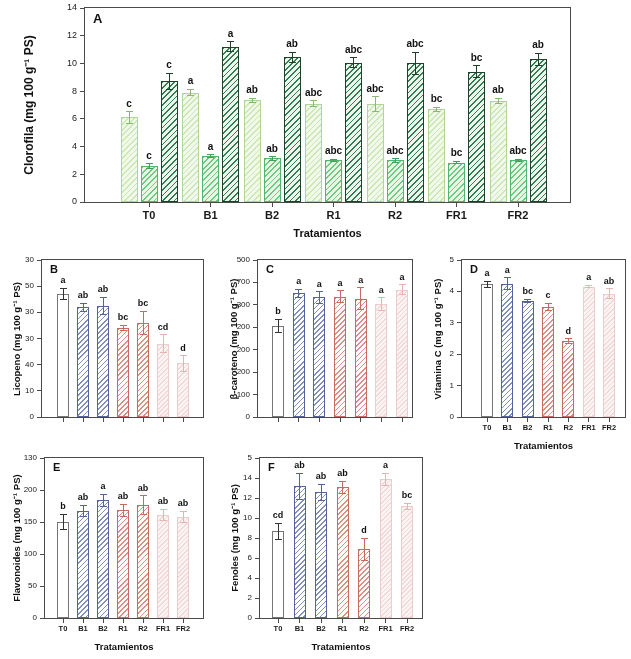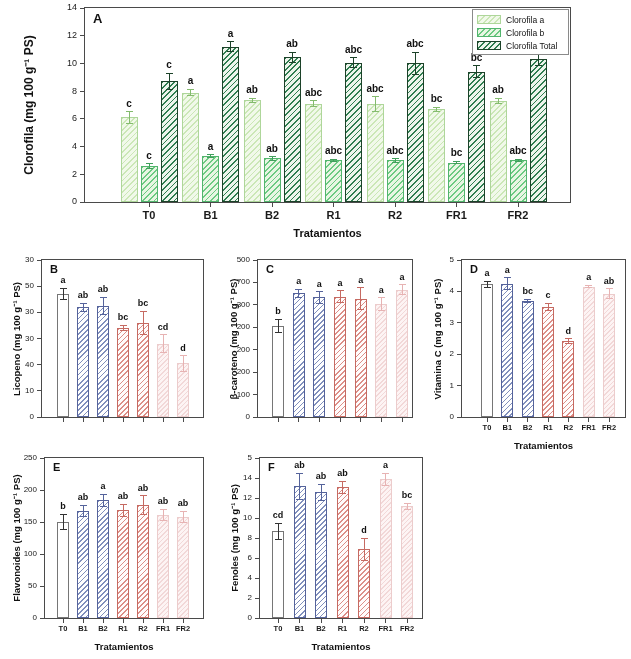--- a/index.html
+++ b/index.html
@@ -158,34 +158,20 @@
     <div class="bar" style="left: 468px; top: 71.7429px; width: 17px; height: 130.257px; border-color: rgb(28, 66, 41); background: repeating-linear-gradient(135deg, rgb(47, 125, 80) 0px, rgb(47, 125, 80) 1.2px, rgb(237, 245, 236) 1.2px, rgb(237, 245, 236) 4px); z-index: 1;"></div>
     <div class="errline" style="left: 476px; top: 65.5071px; width: 1px; height: 12.4714px; background: rgb(28, 66, 41);"></div>
     <div class="errline" style="left: 473px; top: 65.0071px; width: 7px; height: 1px; background: rgb(28, 66, 41);"></div>
     <div class="errline" style="left: 473px; top: 77.4786px; width: 7px; height: 1px; background: rgb(28, 66, 41);"></div>
     <div class="letter" style="left: 458.5px; top: 51.5071px; width: 36px; font-size: 10px;">bc</div>
     <div class="bar" style="left: 529.5px; top: 59.2714px; width: 17px; height: 142.729px; border-color: rgb(28, 66, 41); background: repeating-linear-gradient(135deg, rgb(47, 125, 80) 0px, rgb(47, 125, 80) 1.2px, rgb(237, 245, 236) 1.2px, rgb(237, 245, 236) 4px); z-index: 1;"></div>
     <div class="errline" style="left: 537.5px; top: 53.0357px; width: 1px; height: 12.4714px; background: rgb(28, 66, 41);"></div>
     <div class="errline" style="left: 534.5px; top: 52.5357px; width: 7px; height: 1px; background: rgb(28, 66, 41);"></div>
     <div class="errline" style="left: 534.5px; top: 65.0071px; width: 7px; height: 1px; background: rgb(28, 66, 41);"></div>
     <div class="letter" style="left: 520px; top: 39.0357px; width: 36px; font-size: 10px;">ab</div>
-    <div class="legendbox" style="left: 472px; top: 9px; width: 97px;">
-      <div class="legrow">
-        <div class="legswatch" style="background: repeating-linear-gradient(135deg, rgb(203, 231, 182) 0px, rgb(203, 231, 182) 1.2px, rgb(241, 249, 234) 1.2px, rgb(241, 249, 234) 4px); border-color: rgb(174, 214, 154);"></div>
-        <div class="legtext">Clorofila a</div>
-      </div>
-      <div class="legrow">
-        <div class="legswatch" style="background: repeating-linear-gradient(135deg, rgb(108, 202, 130) 0px, rgb(108, 202, 130) 1.2px, rgb(232, 246, 227) 1.2px, rgb(232, 246, 227) 4px); border-color: rgb(82, 181, 109);"></div>
-        <div class="legtext">Clorofila b</div>
-      </div>
-      <div class="legrow">
-        <div class="legswatch" style="background: repeating-linear-gradient(135deg, rgb(47, 125, 80) 0px, rgb(47, 125, 80) 1.2px, rgb(237, 245, 236) 1.2px, rgb(237, 245, 236) 4px); border-color: rgb(28, 66, 41);"></div>
-        <div class="legtext">Clorofila Total</div>
-      </div>
-    </div>
     <div class="plotbox" style="left: 41px; top: 259px; width: 163px; height: 159px;"></div>
     <div class="plab" style="left: 50px; top: 263px; font-size: 11px;">B</div>
     <div class="ylab" style="left: 16px; top: 338.5px; font-size: 9.5px;">Licopeno (mg 100 g⁻¹ PS)</div>
     <div class="tickmark" style="left: 37px; top: 416.5px; width: 4px; height: 1px;"></div>
     <div class="ytl" style="left: 2px; top: 412.04px; width: 32px; font-size: 8px;">0</div>
     <div class="tickmark" style="left: 37px; top: 390.333px; width: 4px; height: 1px;"></div>
     <div class="ytl" style="left: 2px; top: 385.873px; width: 32px; font-size: 8px;">10</div>
     <div class="tickmark" style="left: 37px; top: 364.167px; width: 4px; height: 1px;"></div>
     <div class="ytl" style="left: 2px; top: 359.707px; width: 32px; font-size: 8px;">40</div>
     <div class="tickmark" style="left: 37px; top: 338px; width: 4px; height: 1px;"></div>
@@ -371,21 +357,21 @@
     <div class="ytl" style="left: 5px; top: 613.04px; width: 32px; font-size: 8px;">0</div>
     <div class="tickmark" style="left: 40px; top: 585.5px; width: 4px; height: 1px;"></div>
     <div class="ytl" style="left: 5px; top: 581.04px; width: 32px; font-size: 8px;">50</div>
     <div class="tickmark" style="left: 40px; top: 553.5px; width: 4px; height: 1px;"></div>
     <div class="ytl" style="left: 5px; top: 549.04px; width: 32px; font-size: 8px;">100</div>
     <div class="tickmark" style="left: 40px; top: 521.5px; width: 4px; height: 1px;"></div>
     <div class="ytl" style="left: 5px; top: 517.04px; width: 32px; font-size: 8px;">150</div>
     <div class="tickmark" style="left: 40px; top: 489.5px; width: 4px; height: 1px;"></div>
     <div class="ytl" style="left: 5px; top: 485.04px; width: 32px; font-size: 8px;">200</div>
     <div class="tickmark" style="left: 40px; top: 457.5px; width: 4px; height: 1px;"></div>
-    <div class="ytl" style="left: 5px; top: 453.04px; width: 32px; font-size: 8px;">250</div>
+    <div class="ytl" style="left: 5px; top: 453.04px; width: 32px; font-size: 8px;">130</div>
     <div class="tickmark" style="left: 62.5px; top: 619px; width: 1px; height: 4px;"></div>
     <div class="xtl" style="left: 45px; top: 624px; width: 36px; font-size: 7.5px;">T0</div>
     <div class="tickmark" style="left: 82.5px; top: 619px; width: 1px; height: 4px;"></div>
     <div class="xtl" style="left: 65px; top: 624px; width: 36px; font-size: 7.5px;">B1</div>
     <div class="tickmark" style="left: 102.5px; top: 619px; width: 1px; height: 4px;"></div>
     <div class="xtl" style="left: 85px; top: 624px; width: 36px; font-size: 7.5px;">B2</div>
     <div class="tickmark" style="left: 122.5px; top: 619px; width: 1px; height: 4px;"></div>
     <div class="xtl" style="left: 105px; top: 624px; width: 36px; font-size: 7.5px;">R1</div>
     <div class="tickmark" style="left: 142.5px; top: 619px; width: 1px; height: 4px;"></div>
     <div class="xtl" style="left: 125px; top: 624px; width: 36px; font-size: 7.5px;">R2</div>

